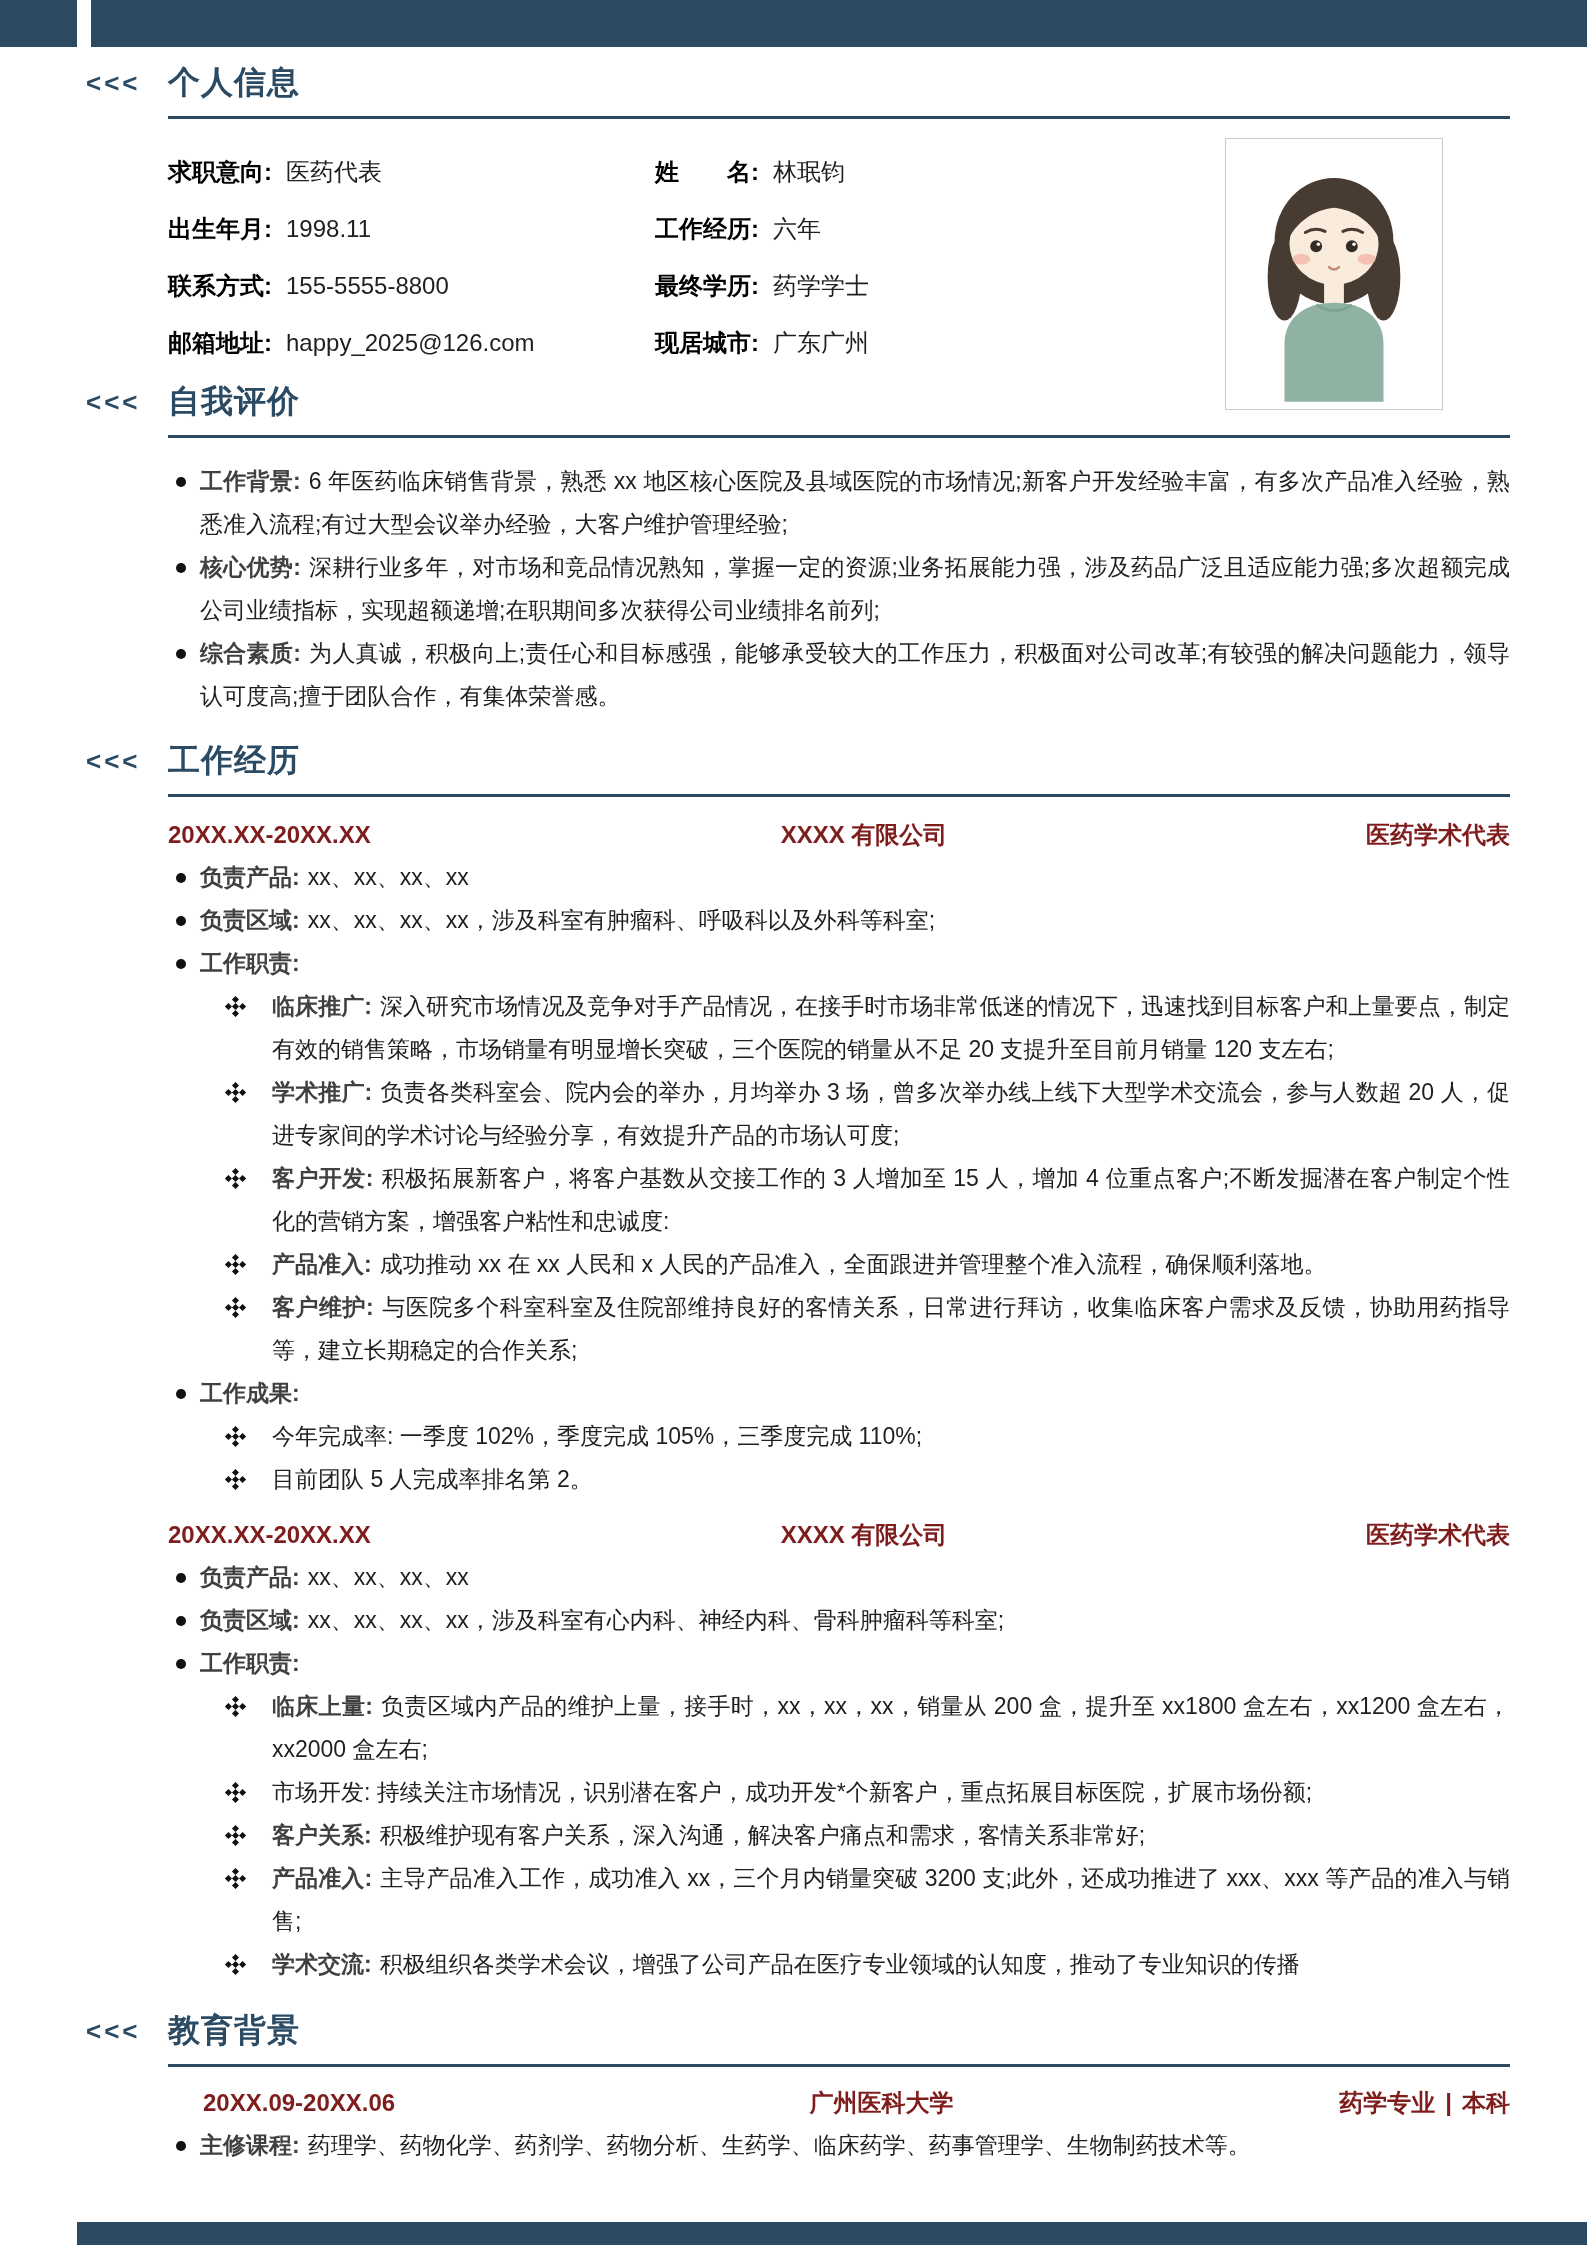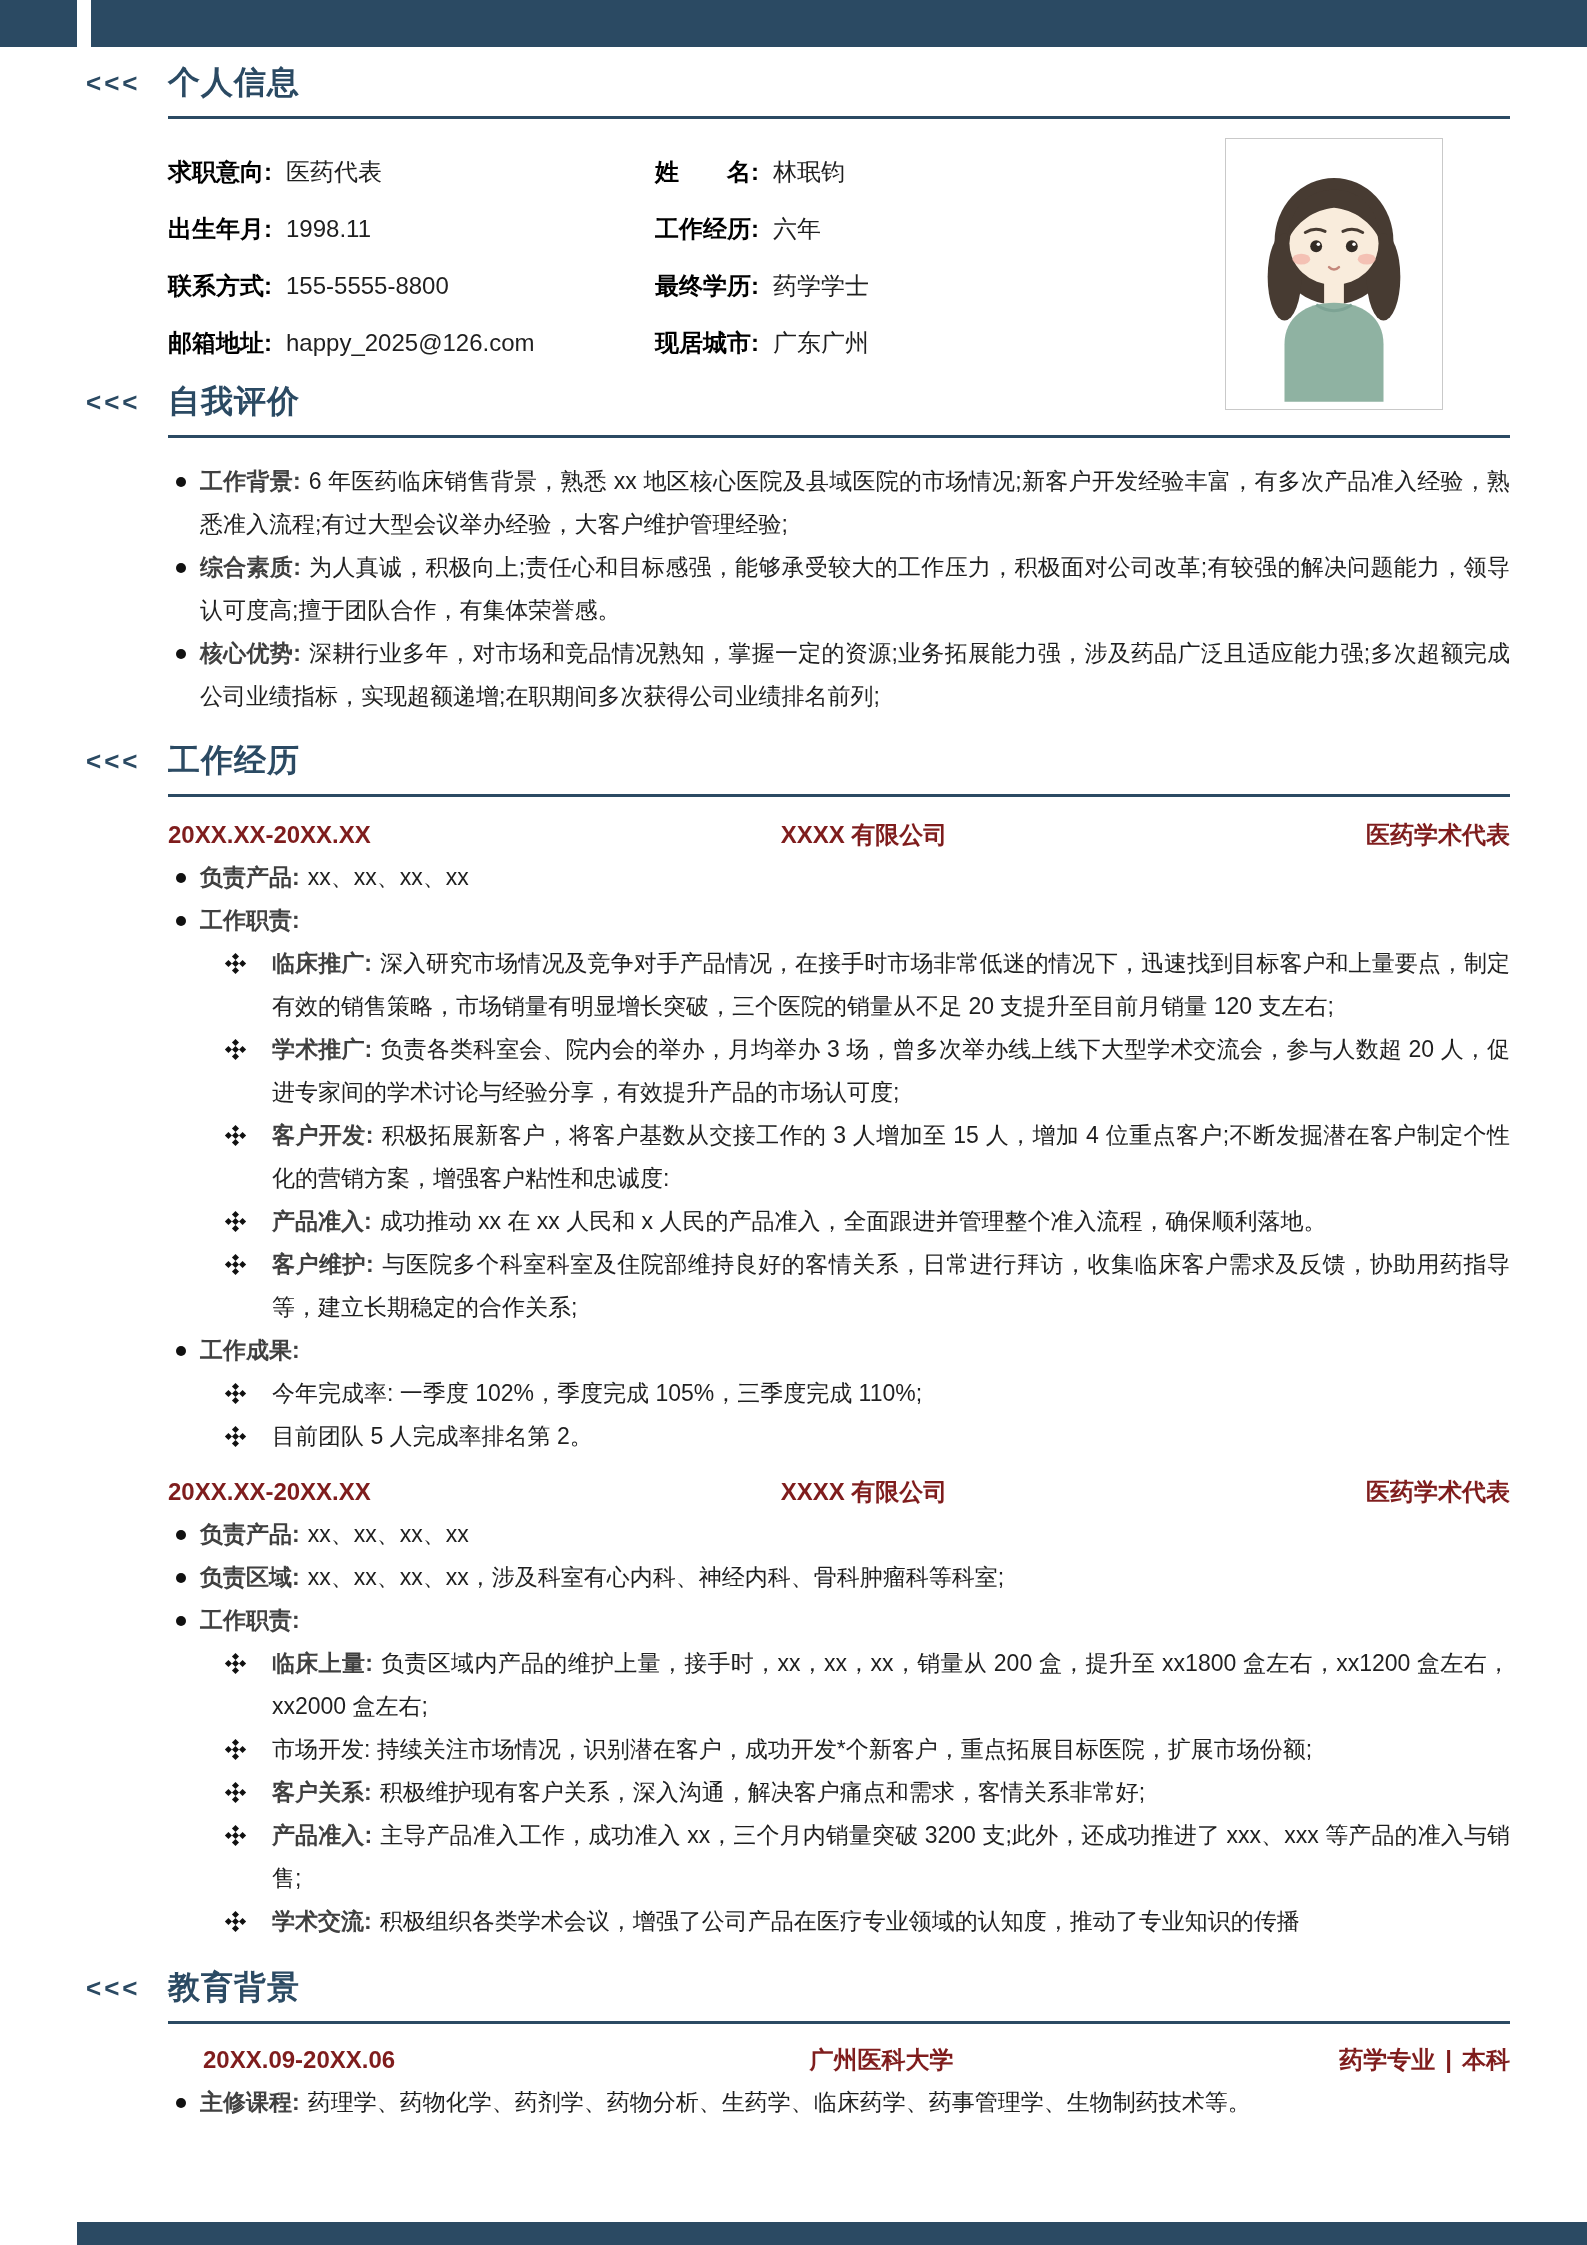--- a/index.html
+++ b/index.html
@@ -112,45 +112,49 @@
       <h2 class="sec-title">自我评价</h2>
     </div>
     <div class="sec-rule"></div>
     <div class="b-list">
       <div class="b-row">
           <span class="dot"></span>
           <div class="b-text"><span class="blabel">工作背景:</span><span>6 年医药临床销售背景，熟悉 xx 地区核心医院及县域医院的市场情况;新客户开发经验丰富，有多次产品准入经验，熟悉准入流程;有过大型会议举办经验，大客户维护管理经验;</span></div>
         </div>
       <div class="b-row">
           <span class="dot"></span>
+          <div class="b-text"><span class="blabel">核心优势:</span><span>深耕行业多年，对市场和竞品情况熟知，掌握一定的资源;业务拓展能力强，涉及药品广泛且适应能力强;多次超额完成公司业绩指标，实现超额递增;在职期间多次获得公司业绩排名前列;</span></div>
+        </div>
+      <div class="b-row">
+          <span class="dot"></span>
           <div class="b-text"><span class="blabel">综合素质:</span><span>为人真诚，积极向上;责任心和目标感强，能够承受较大的工作压力，积极面对公司改革;有较强的解决问题能力，领导认可度高;擅于团队合作，有集体荣誉感。</span></div>
-        </div>
-      <div class="b-row">
-          <span class="dot"></span>
-          <div class="b-text"><span class="blabel">核心优势:</span><span>深耕行业多年，对市场和竞品情况熟知，掌握一定的资源;业务拓展能力强，涉及药品广泛且适应能力强;多次超额完成公司业绩指标，实现超额递增;在职期间多次获得公司业绩排名前列;</span></div>
         </div>
     </div>
   </section>
 
   <section class="sec-work">
     <div class="sec-head">
       <span class="marker">&lt;&lt;&lt;</span>
       <h2 class="sec-title">工作经历</h2>
     </div>
     <div class="sec-rule"></div>
 
     <div class="job1">
       <div class="job-head">
         <span class="jh-period">20XX.XX-20XX.XX</span>
         <span class="jh-company">XXXX 有限公司</span>
         <span class="jh-role">医药学术代表</span>
       </div>
       <div class="b-row">
           <span class="dot"></span>
           <div class="b-text"><span class="blabel">负责产品:</span><span>xx、xx、xx、xx</span></div>
+        </div>
+      <div class="b-row">
+          <span class="dot"></span>
+          <div class="b-text"><span class="blabel">负责区域:</span><span>xx、xx、xx、xx，涉及科室有肿瘤科、呼吸科以及外科等科室;</span></div>
         </div>
       <div class="b-row">
           <span class="dot"></span>
           <div class="b-text"><span class="blabel">工作职责:</span><span></span></div>
         </div>
       <div class="s-row">
           <span class="diamond"></span>
           <div class="b-text"><span class="blabel">临床推广:</span><span>深入研究市场情况及竞争对手产品情况，在接手时市场非常低迷的情况下，迅速找到目标客户和上量要点，制定有效的销售策略，市场销量有明显增长突破，三个医院的销量从不足 20 支提升至目前月销量 120 支左右;</span></div>
         </div>
       <div class="s-row">

